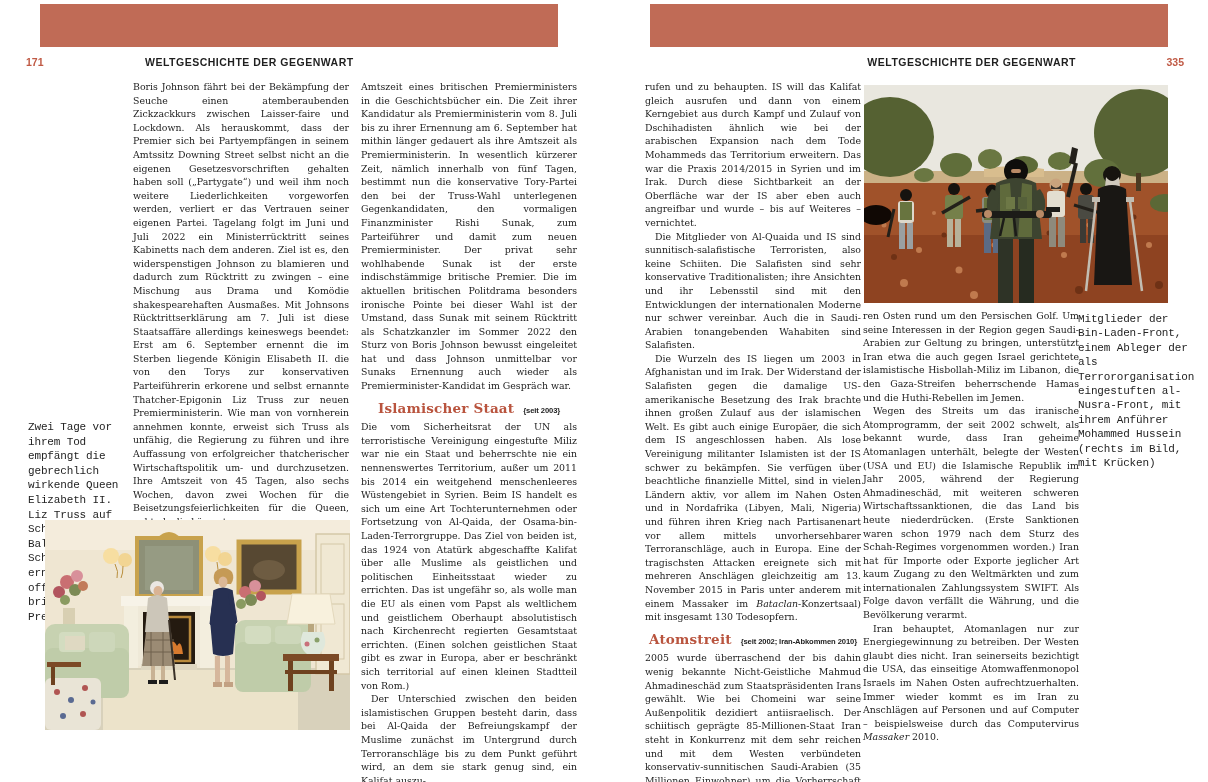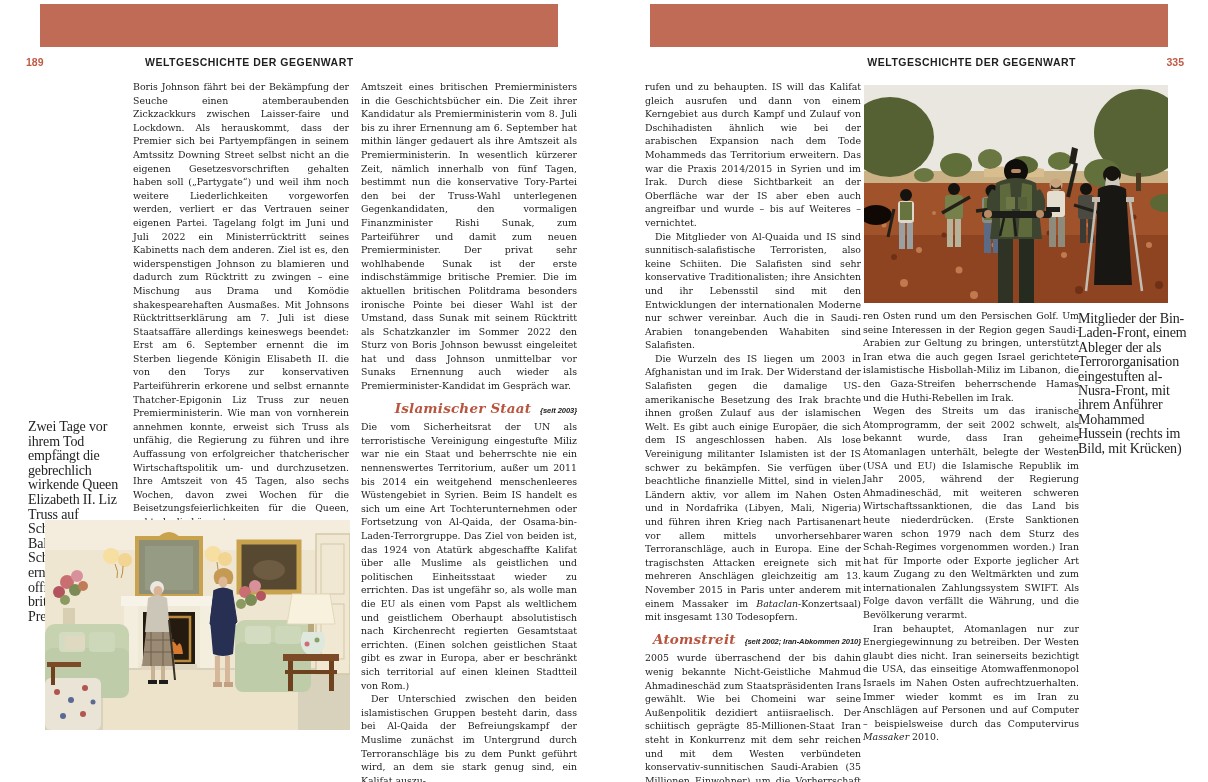--- a/index.html
+++ b/index.html
@@ -17,43 +17,43 @@
   
   .col{position:absolute;width:216px;font-size:9.4px;line-height:13.6px;
        text-align:justify;}
   .col p{margin:0;}
   .col p.indent{text-indent:10px;}
   .lp-col1{left:133px;top:80px;}
   .lp-col2{left:361px;top:80px;}
   .rp-col1{left:645px;top:80px;}
   .rp-col2{left:863px;top:309px;}
   
-  .sect{margin:9px 0 3px 0;text-align:right;font-style:italic;}
+  .sect{margin:9px 0 3px 0;text-align:center;}
   .sect .h{font-size:13.5px;font-weight:bold;color:#b9543e;letter-spacing:.2px;}
   .sect .tag{font-family:"Liberation Sans",sans-serif;font-size:7.6px;
              font-weight:bold;color:#222;margin-left:6px;letter-spacing:-.1px;}
   
-  .mcaption{position:absolute;font-family:Liberation Serif, serif;
-            font-size:14px;line-height:14.6px;letter-spacing:-.15px;color:#232323;}
+  .mcaption{position:absolute;font-family:Liberation Mono, monospace;
+            font-size:11px;line-height:14.6px;letter-spacing:-.15px;color:#232323;}
   .lp-caption{left:28px;top:400px;width:93px;margin-top:20px;}
   .rp-caption{left:1078px;top:312px;width:112px;line-height:14.4px;}
   
   .photo{position:absolute;overflow:hidden;}
   .photo-left{left:45px;top:520px;width:305px;height:210px;}
   .photo-right{left:864px;top:85px;width:304px;height:218px;}
   .photo svg{display:block;}
   i{font-style:italic;}
 </style>
 </head>
 <body>
 
 <div class="bar bar-left"></div>
 <div class="bar bar-right"></div>
 
-<div class="folio" style="left:26px;">189</div>
+<div class="folio" style="left:26px;">171</div>
 <div class="runhead" style="left:133px;">WELTGESCHICHTE DER GEGENWART</div>
 <div class="runhead" style="right:132px;">WELTGESCHICHTE DER GEGENWART</div>
 <div class="folio" style="right:24px;">335</div>
 
 <div class="col lp-col1">
   <p>Boris Johnson fährt bei der Bekämpfung der Seuche einen atemberaubenden Zickzackkurs zwischen Laisser-faire und Lockdown. Als herauskommt, dass der Premier sich bei Partyempfängen in seinem Amtssitz Downing Street selbst nicht an die eigenen Gesetzesvorschriften gehalten haben soll („Partygate“) und weil ihm noch weitere Liederlichkeiten vorgeworfen werden, verliert er das Vertrauen seiner eigenen Partei. Tagelang folgt im Juni und Juli 2022 ein Ministerrücktritt seines Kabinetts nach dem anderen. Ziel ist es, den widerspenstigen Johnson zu blamieren und dadurch zum Rücktritt zu zwingen – eine Mischung aus Drama und Komödie shakespearehaften Ausmaßes. Mit Johnsons Rücktrittserklärung am 7. Juli ist diese Staatsaffäre allerdings keineswegs beendet: Erst am 6. September ernennt die im Sterben liegende Königin Elisabeth II. die von den Torys zur konservativen Parteiführerin erkorene und selbst ernannte Thatcher-Epigonin Liz Truss zur neuen Premierministerin. Wie man von vornherein annehmen konnte, erweist sich Truss als unfähig, die Regierung zu führen und ihre Auffassung von erfolgreicher thatcherischer Wirtschaftspolitik um- und durchzusetzen. Ihre Amtszeit von 45 Tagen, also sechs Wochen, davon zwei Wochen für die Beisetzungsfeierlichkeiten für die Queen, geht als die kürzeste</p>
 </div>
 
 <div class="col lp-col2">
   <p>Amtszeit eines britischen Premierministers in die Geschichtsbücher ein. Die Zeit ihrer Kandidatur als Premierministerin vom 8. Juli bis zu ihrer Ernennung am 6. September hat mithin länger gedauert als ihre Amtszeit als Premierministerin. In wesentlich kürzerer Zeit, nämlich innerhalb von fünf Tagen, bestimmt nun die konservative Tory-Partei den bei der Truss-Wahl unterlegenen Gegenkandidaten, den vormaligen Finanzminister Rishi Sunak, zum Parteiführer und damit zum neuen Premierminister. Der privat sehr wohlhabende Sunak ist der erste indischstämmige britische Premier. Die im aktuellen britischen Politdrama besonders ironische Pointe bei dieser Wahl ist der Umstand, dass Sunak mit seinem Rücktritt als Schatzkanzler im Sommer 2022 den Sturz von Boris Johnson bewusst eingeleitet hat und dass Johnson unmittelbar vor Sunaks Ernennung auch wieder als Premierminister-Kandidat im Gespräch war.</p>
@@ -194,21 +194,21 @@
   <p class="indent">Die Mitglieder von Al-Quaida und IS sind sunnitisch-salafistische Terroristen, also keine Schiiten. Die Salafisten sind sehr konservative Traditionalisten; ihre Ansichten und ihr Lebensstil sind mit den Entwicklungen der internationalen Moderne nur schwer vereinbar. Auch die in Saudi-Arabien tonangebenden Wahabiten sind Salafisten.</p>
   <p class="indent"><span>Die Wurzeln des IS liegen um 2003 in Afghanistan und im Irak. Der Widerstand der Salafisten gegen die damalige US-amerikanische Besetzung des Irak brachte ihnen großen Zulauf aus der islamischen Welt. Es gibt auch einige Europäer, die sich dem IS angeschlossen haben. Als lose Vereinigung militanter Islamisten ist der IS schwer zu bekämpfen. Sie verfügen über beachtliche finanzielle Mittel, sind in vielen Ländern aktiv, vor allem im Nahen Osten und in Nordafrika (Libyen, Mali, Nigeria) und führen ihren Krieg nach Partisanenart vor allem mittels unvorhersehbarer Terroranschläge, auch in Europa. Eine der tragischsten Attacken ereignete sich mit mehreren Anschlägen gleichzeitig am 13. November 2015 in Paris unter anderem mit einem Massaker im </span><i>Bataclan</i><span>-Konzertsaal) mit insgesamt 130 Todesopfern.</span></p>
   <div class="sect">
     <span class="h">Atomstreit</span>
     <span class="tag">{seit 2002; Iran-Abkommen 2010}</span>
   </div>
   <p>2005 wurde überraschend der bis dahin wenig bekannte Nicht-Geistliche Mahmud Ahmadineschäd zum Staatspräsidenten Irans gewählt. Wie bei Chomeini war seine Außenpolitik dezidiert antiisraelisch. Der schiitisch geprägte 85-Millionen-Staat Iran steht in Konkurrenz mit dem sehr reichen und mit dem Westen verbündeten konservativ-sunnitischen Saudi-Arabien (35 Millionen Einwohner) um die Vorherrschaft im Mittle-</p>
 </div>
 
 <div class="col rp-col2">
-  <p>ren Osten rund um den Persischen Golf. Um seine Interessen in der Region gegen Saudi-Arabien zur Geltung zu bringen, unterstützt Iran etwa die auch gegen Israel gerichtete islamistische Hisbollah-Miliz im Libanon, die den Gaza-Streifen beherrschende Hamas und die Huthi-Rebellen im Irak.</p>
+  <p>ren Osten rund um den Persischen Golf. Um seine Interessen in der Region gegen Saudi-Arabien zur Geltung zu bringen, unterstützt Iran etwa die auch gegen Israel gerichtete islamistische Hisbollah-Miliz im Libanon, die den Gaza-Streifen beherrschende Hamas und die Huthi-Rebellen im Jemen.</p>
   <p class="indent">Wegen des Streits um das iranische Atomprogramm, der seit 2002 schwelt, als bekannt wurde, dass Iran geheime Atomanlagen unterhält, belegte der Westen (USA und EU) die Islamische Republik im Jahr 2005, während der Regierung Ahmadineschäd, mit weiteren schweren Wirtschaftssanktionen, die das Land bis heute niederdrücken. (Erste Sanktionen waren schon 1979 nach dem Sturz des Schah-Regimes vorgenommen worden.) Iran hat für Importe oder Exporte jeglicher Art kaum Zugang zu den Weltmärkten und zum internationalen Zahlungssystem SWIFT. Als Folge davon verfällt die Währung, und die Bevölkerung verarmt.</p>
   <p class="indent"><span>Iran behauptet, Atomanlagen nur zur Energiegewinnung zu betreiben. Der Westen glaubt dies nicht. Iran seinerseits bezichtigt die USA, das einseitige Atomwaffenmonopol Israels im Nahen Osten aufrechtzuerhalten. Immer wieder kommt es im Iran zu Anschlägen auf Personen und auf Computer – beispielsweise durch das Computervirus </span><i>Massaker</i><span> 2010.</span></p>
 </div>
 
 <div class="mcaption rp-caption">Mitglieder der Bin-Laden-Front, einem Ableger der als Terrororganisation eingestuften al-Nusra-Front, mit ihrem Anführer Mohammed Hussein (rechts im Bild, mit Krücken)</div>
 
 <div class="photo photo-right">
   <svg width="304" height="218" viewBox="0 0 304 218">
     <rect width="304" height="218" fill="#e9e7df"></rect>
 

